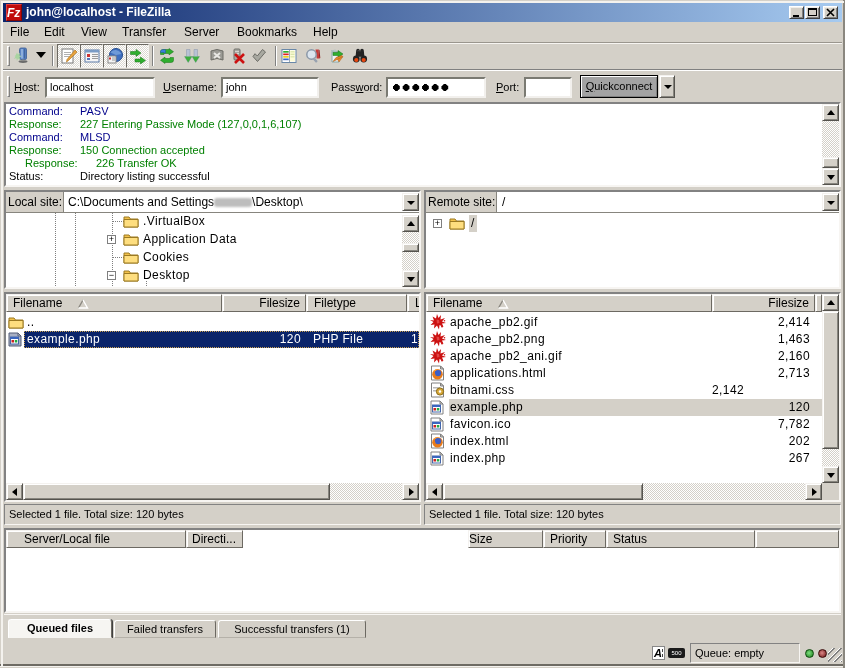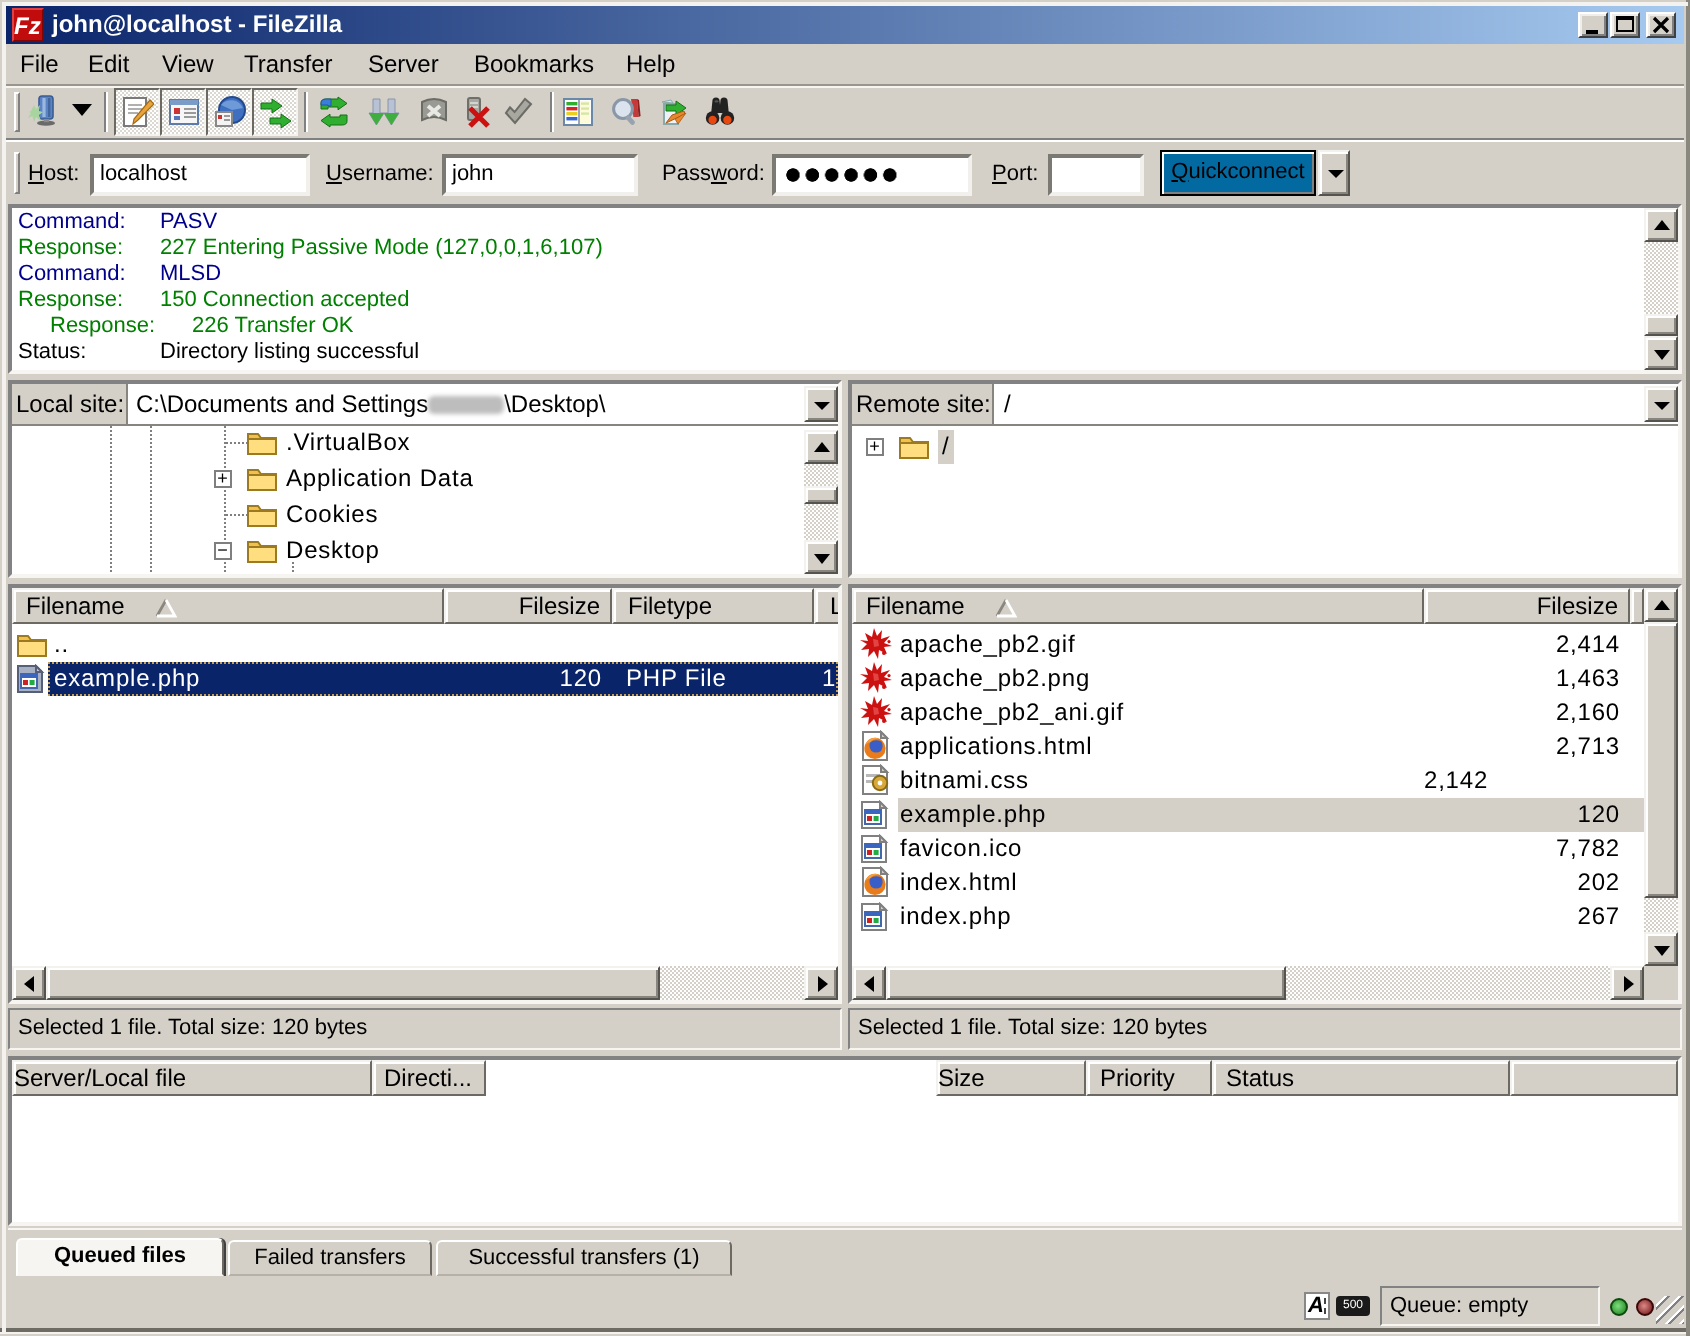--- a/index.html
+++ b/index.html
@@ -197,21 +197,21 @@
 <div class="abs lbl" style="left:14px; top:81px;"><u>H</u>ost:</div>
 <div class="abs field" style="left:45px; top:77px; width:110px; height:21px; line-height:17px; padding-left:3px;">localhost</div>
 <div class="abs lbl" style="left:163px; top:81px;"><u>U</u>sername:</div>
 <div class="abs field" style="left:221px; top:77px; width:98px; height:21px; line-height:17px; padding-left:3px;">john</div>
 <div class="abs lbl" style="left:331px; top:81px;">Pass<u>w</u>ord:</div>
 <div class="abs field" style="left:386px; top:77px; width:100px; height:21px;">
 <div class="abs" style="left:5px; top:5px; width:58px; height:7px; background-image:radial-gradient(circle 3.4px at 3.5px 3.5px, #000 3.2px, transparent 3.5px); background-size:9.7px 7px; background-repeat:repeat-x;"></div>
 </div>
 <div class="abs lbl" style="left:496px; top:81px;"><u>P</u>ort:</div>
 <div class="abs field" style="left:524px; top:77px; width:48px; height:21px;"></div>
-<div class="abs" style="left:580px; top:75px; width:78px; height:23px; border:1px solid #000; background:#0369a1; box-shadow:inset 1px 1px 0 #fff, inset -1px -1px 0 #808080; text-align:center; line-height:21px;"><u>Q</u>uickconnect</div>
+<div class="abs" style="left:580px; top:75px; width:78px; height:23px; border:1px solid #000; background:#a3a3a3; box-shadow:inset 1px 1px 0 #fff, inset -1px -1px 0 #808080; text-align:center; line-height:21px;"><u>Q</u>uickconnect</div>
 <div class="abs" style="left:659px; top:75px; width:16px; height:23px; border:1px solid; border-color:#f4f2ef #55534e #55534e #f4f2ef; background:#d4d0c8; box-shadow:inset 1px 1px 0 #fff, inset -1px -1px 0 #87857e;">
       <div class="arr" style="left:4px; top:9px; border-left:4px solid transparent; border-right:4px solid transparent; border-top:4px solid #000;"></div>
     </div>
 
 <div class="abs sunk" style="left:4px; top:102px; width:837px; height:85px;"></div>
 <div class="abs" style="left:9px; top:105px; width:700px; font-size:11px; line-height:13px;">
 <div style="color:#00008b;"><span style="display:inline-block;width:71px;">Command:</span>PASV</div>
 <div style="color:#008000;"><span style="display:inline-block;width:71px;">Response:</span>227 Entering Passive Mode (127,0,0,1,6,107)</div>
 <div style="color:#00008b;"><span style="display:inline-block;width:71px;">Command:</span>MLSD</div>
 <div style="color:#008000;"><span style="display:inline-block;width:71px;">Response:</span>150 Connection accepted</div>
@@ -479,21 +479,21 @@
   <div class="sbtn" style="left:379px; top:189px; width:17px; height:17px;">
         <div class="arr" style="left:6px; top:4px; border-top:4px solid transparent; border-bottom:4px solid transparent; border-left:5px solid #000;"></div>
       </div>
   <div class="abs" style="left:396px; top:189px; width:17px; height:17px; background:#d4d0c8;"></div>
 </div>
 
 <div class="abs" style="left:424px; top:504px; width:417px; height:21px; border:1px solid; border-color:#828282 #f7f5f2 #f7f5f2 #828282; line-height:19px; padding-left:4px; background:#d4d0c8;">Selected 1 file. Total size: 120 bytes</div>
 
 <div class="abs sunk" style="left:4px; top:528px; width:837px; height:85px;"></div>
 <div class="abs" style="left:6px; top:530px; width:833px; height:81px; background:#fff;">
-  <div class="hdrseg" style="left:0; width:180px; padding-left:0;">Server/Local file</div>
+  <div class="hdrseg" style="left:0; width:180px; padding-left:17px;">Server/Local file</div>
   <div class="hdrseg" style="left:180px; width:57px; padding-left:5px;">Directi...</div>
   <div class="hdrseg" style="left:462px; width:75px; text-align:left; padding-right:5px;">Size</div>
   <div class="hdrseg" style="left:537px; width:63px; padding-left:6px;">Priority</div>
   <div class="hdrseg" style="left:600px; width:149px; padding-left:6px;">Status</div>
   <div class="hdrseg" style="left:749px; width:84px;"></div>
 </div>
 
 <div class="abs" style="left:4px; top:614px; width:837px; border-top:1px solid #f7f5f2;"></div>
 <div class="abs" style="left:8px; top:619px; width:104px; height:19px; background:#f6f5f2; border:1px solid; border-color:#fff #6c6962 #f6f5f2 #fff; border-radius:3px 3px 0 0; box-shadow:1px 0 0 #404040; text-align:center; line-height:17px; font-weight:bold; z-index:2;">Queued files</div>
 <div class="abs" style="left:114px; top:620px; width:102px; height:18px; background:#d4d0c8; border:1px solid; border-color:#fff #6c6962 #b5b1a9 #fff; border-radius:3px 3px 0 0; text-align:center; line-height:16px;">Failed transfers</div>

